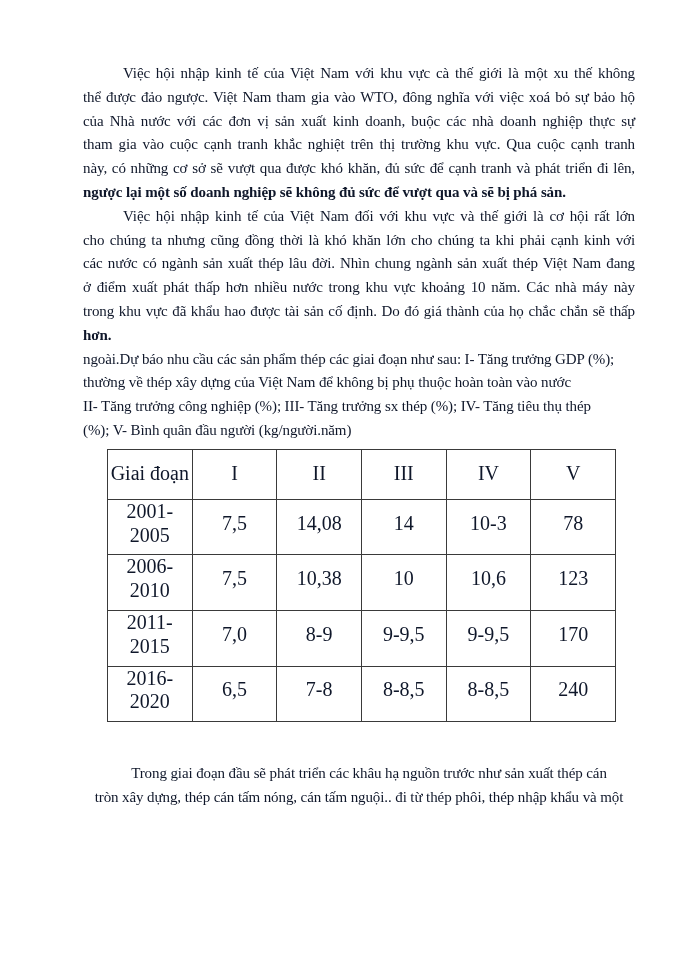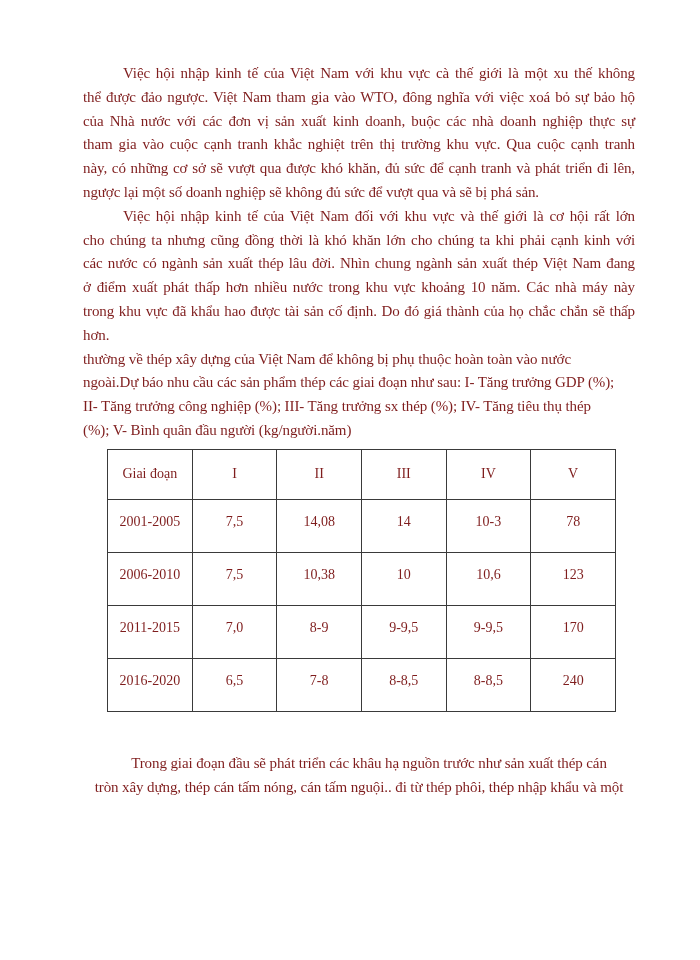--- a/index.html
+++ b/index.html
@@ -7,44 +7,44 @@
   .page {
     position: relative;
     width: 700px;
     height: 960px;
     background: #ffffff;
     overflow: hidden;
     padding: 62px 65px 0 83px;
     font-family: "Liberation Serif", "DejaVu Serif", serif;
     font-size: 15px;
     line-height: 23.8px;
-    color: #7f1d1d;
+    color: #0f172a;
     letter-spacing: -0.1px;
   }
   .para { margin: 0; }
   .line { text-align: justify; text-align-last: justify; }
   .line.first { text-indent: 40px; }
-  .line.last { text-align: right; text-align-last: left; }
+  .line.last { text-align: right; text-align-last: left; font-weight: bold; }
   .section .line { text-align: left; text-align-last: left; }
   .section .line.s-first { text-indent: 35px; }
   .sec-head { font-weight: bold; font-style: italic; margin-right: 9px; }
   .centered .line { text-align: right; text-align-last: center; }
   .centered .line.c-first { padding-left: 20px; }
   table.forecast {
     border-collapse: collapse;
     table-layout: fixed;
     width: 509px;
     margin: 6px 0 0 24px;
   }
   .forecast th, .forecast td {
     border: 1px solid #3a3a3a;
     font-weight: 400;
     text-align: center;
     vertical-align: middle;
-    font-size: 14px;
+    font-size: 20px;
     letter-spacing: 0;
   }
   .forecast th { height: 50px; }
   .forecast td { height: 53px; padding-bottom: 7px; }
   .para.centered { margin-top: 40px; }
 </style>
 </head>
 <body>
 
 <div class="page">
@@ -61,22 +61,22 @@
   <div class="para">
     <div class="line first">Việc hội nhập kinh tế của Việt Nam đối với khu vực và thế giới là cơ hội rất lớn</div>
     <div class="line">cho chúng ta nhưng cũng đồng thời là khó khăn lớn cho chúng ta khi phải cạnh kinh với</div>
     <div class="line">các nước có ngành sản xuất thép lâu đời. Nhìn chung ngành sản xuất thép Việt Nam đang</div>
     <div class="line">ở điểm xuất phát thấp hơn nhiều nước trong khu vực khoảng 10 năm. Các nhà máy này</div>
     <div class="line">trong khu vực đã khẩu hao được tài sản cố định. Do đó giá thành của họ chắc chắn sẽ thấp</div>
     <div class="line last">hơn.</div>
   </div>
 
   <div class="para section">
+    <div class="line">ngoài.Dự báo nhu cầu các sản phẩm thép các giai đoạn như sau: I- Tăng trưởng GDP (%);</div>
     <div class="line">thường về thép xây dựng của Việt Nam để không bị phụ thuộc hoàn toàn vào nước</div>
-    <div class="line">ngoài.Dự báo nhu cầu các sản phẩm thép các giai đoạn như sau: I- Tăng trưởng GDP (%);</div>
     <div class="line">II- Tăng trưởng công nghiệp (%); III- Tăng trưởng sx thép (%); IV- Tăng tiêu thụ thép</div>
     <div class="line">(%); V- Bình quân đầu người (kg/người.năm)</div>
   </div>
 
   <table class="forecast">
     <thead>
       <tr>
         <th>Giai đoạn</th>
         <th>I</th>
         <th>II</th>

